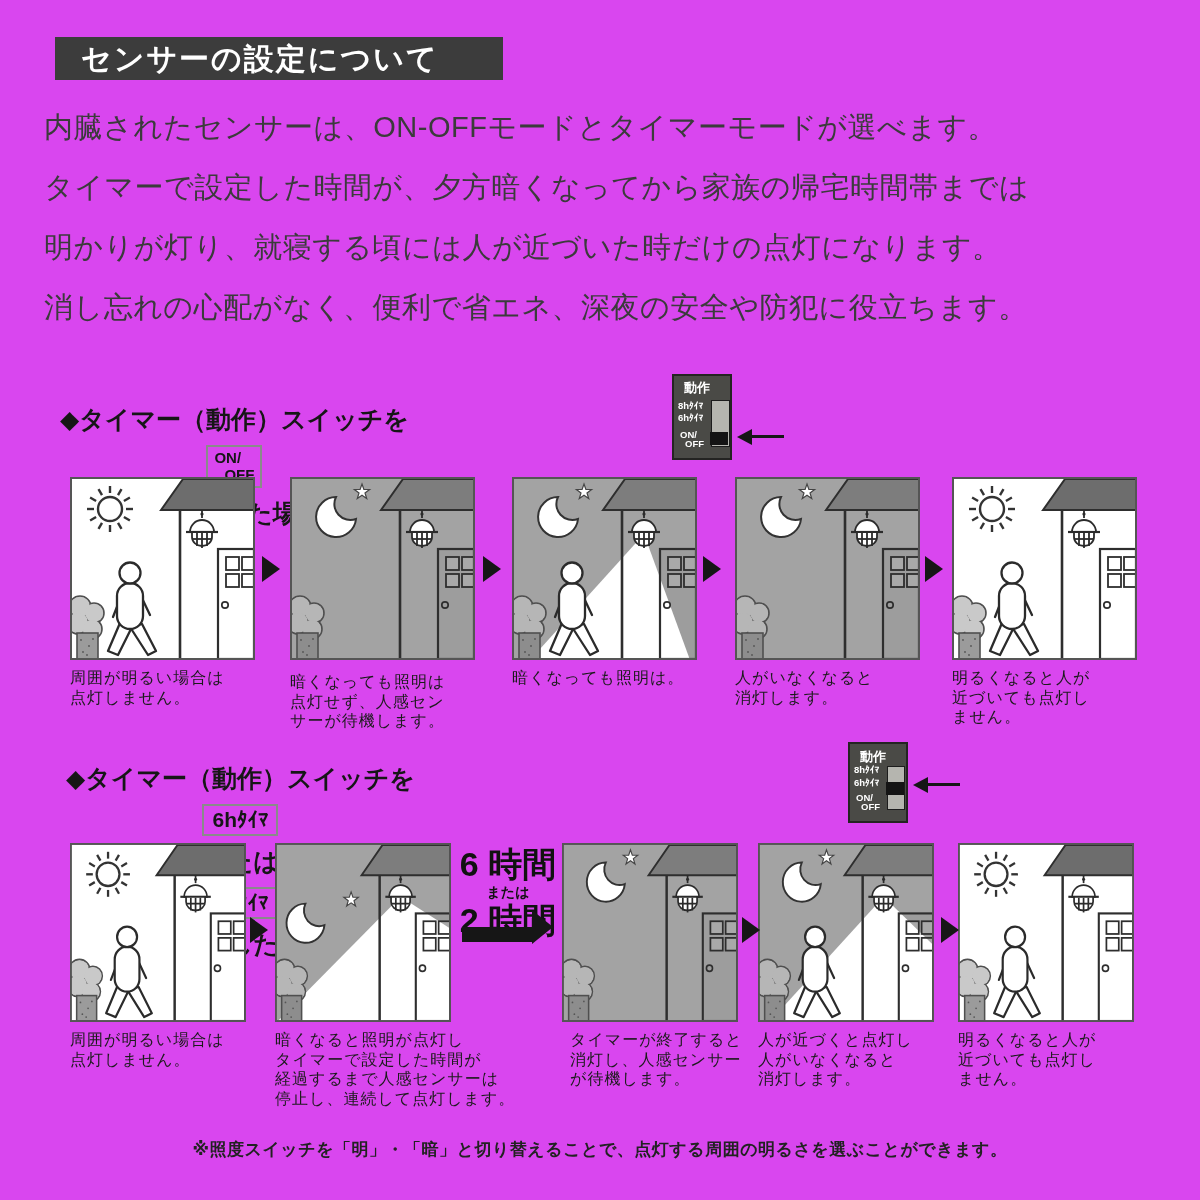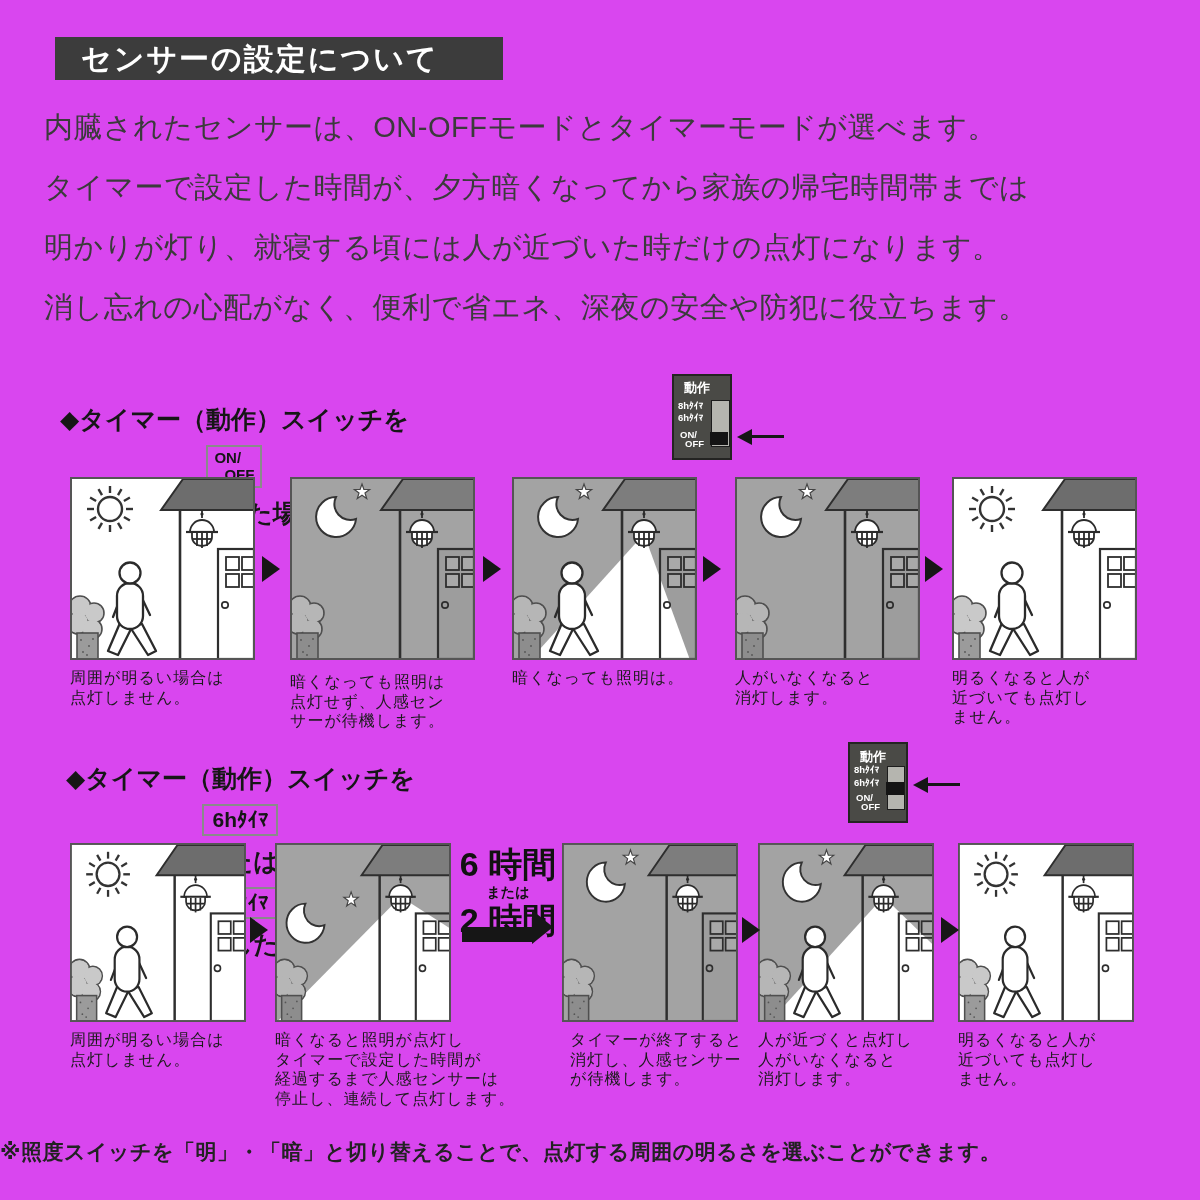--- a/index.html
+++ b/index.html
@@ -30,21 +30,21 @@
   .panel svg{display:block;}
   .caption{position:absolute;font-size:16px;line-height:1.22;color:#1b1b1b;font-weight:500;
            letter-spacing:1px;white-space:pre-line;}
   .bigarrow{position:absolute;left:458px;top:847px;width:100px;text-align:center;color:#111111;}
   .ba-line1,.ba-line3{font-size:34px;font-weight:bold;line-height:1.0;}
   .ba-line2{font-size:14px;font-weight:bold;line-height:1.0;margin:4px 0;}
   .ba-line3{margin-bottom:0;}
   .ba-shaft{position:absolute;left:4px;top:80px;width:70px;height:15px;background:#161616;}
   .ba-head{position:absolute;left:74px;top:63px;width:0;height:0;border-top:17px solid transparent;
            border-bottom:17px solid transparent;border-left:21px solid #161616;}
-  .footnote{position:absolute;left:0;top:1138px;width:1200px;font-size:21px;
+  .footnote{position:absolute;left:0;top:1138px;width:1200px;text-align:center;font-size:17px;
             font-weight:bold;color:#222222;letter-spacing:0.5px;}
 </style>
 </head>
 <body>
 
 <div class="page">
 
   <div class="banner">センサーの設定について</div>
 
   <div class="intro">

